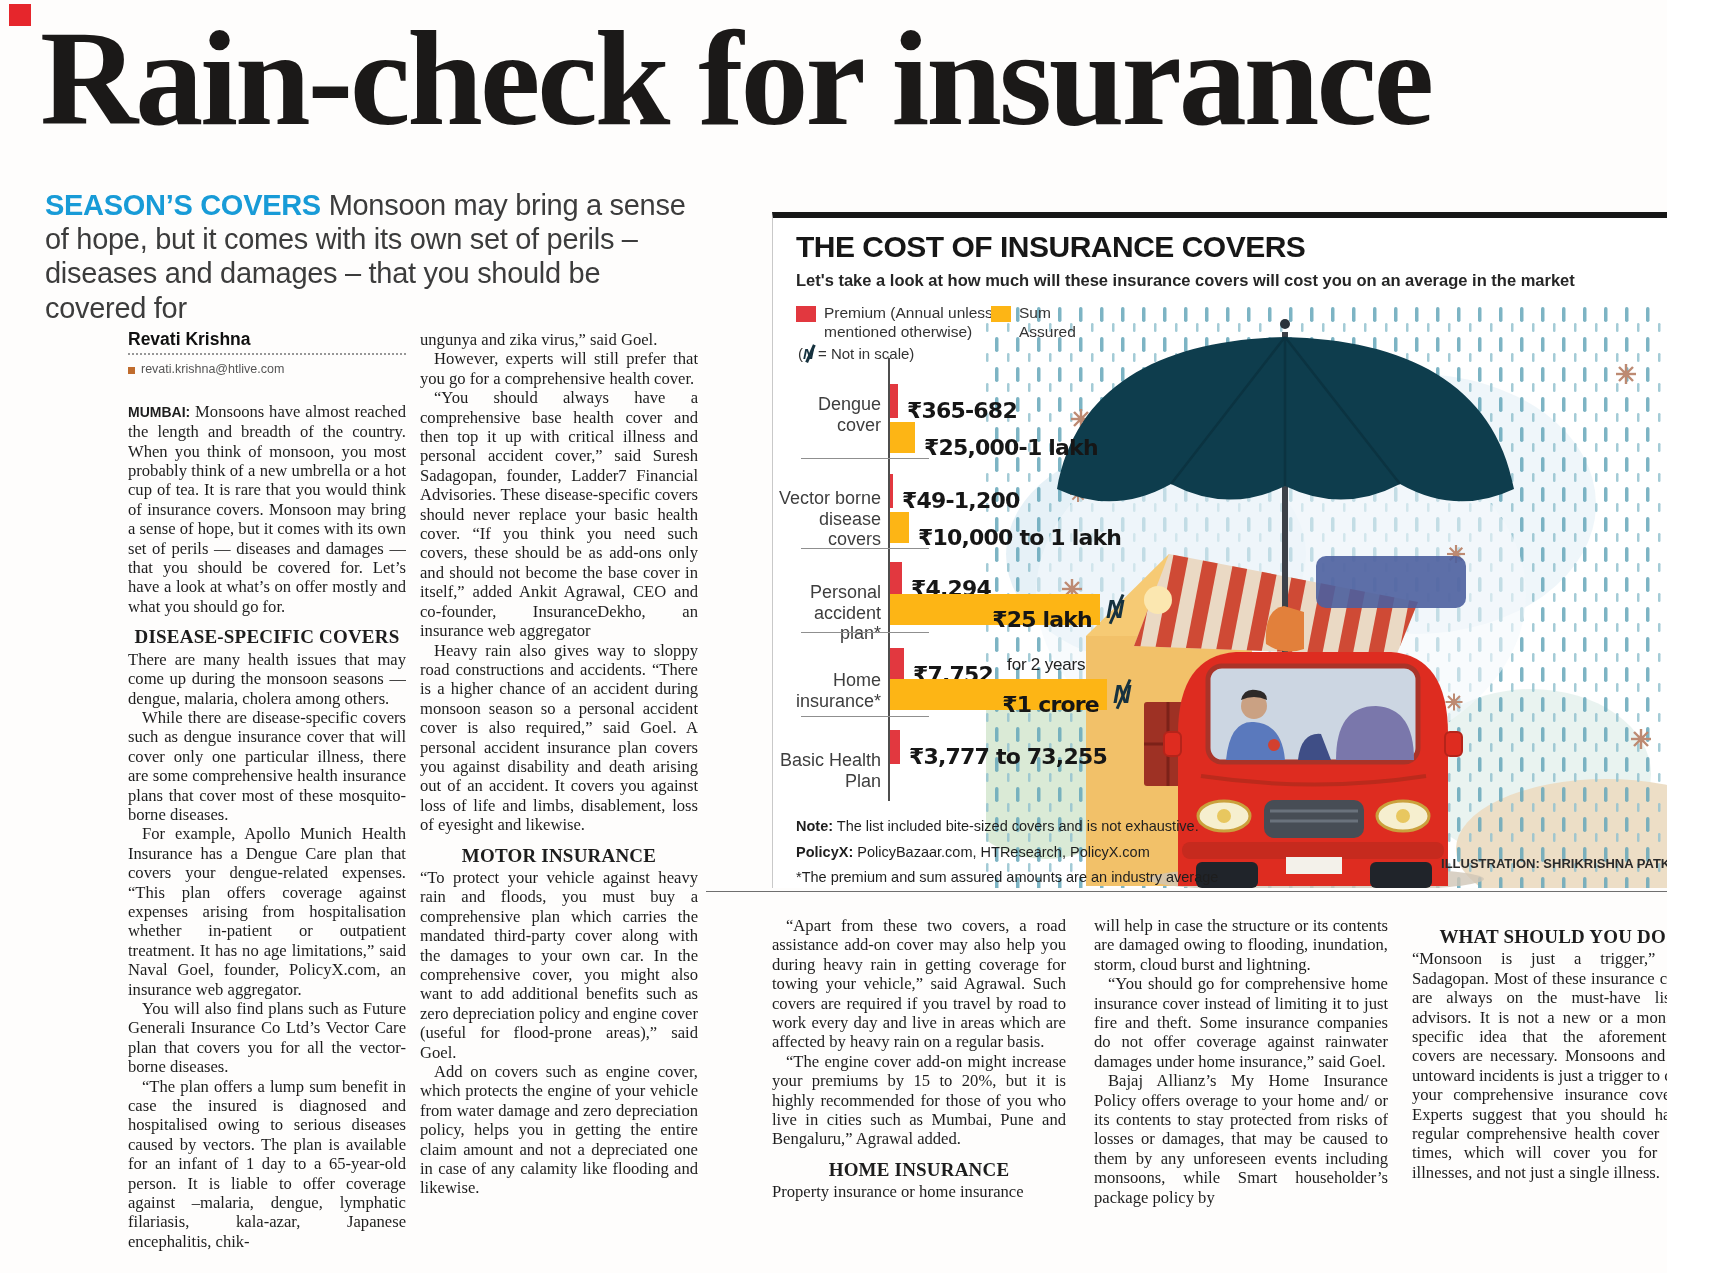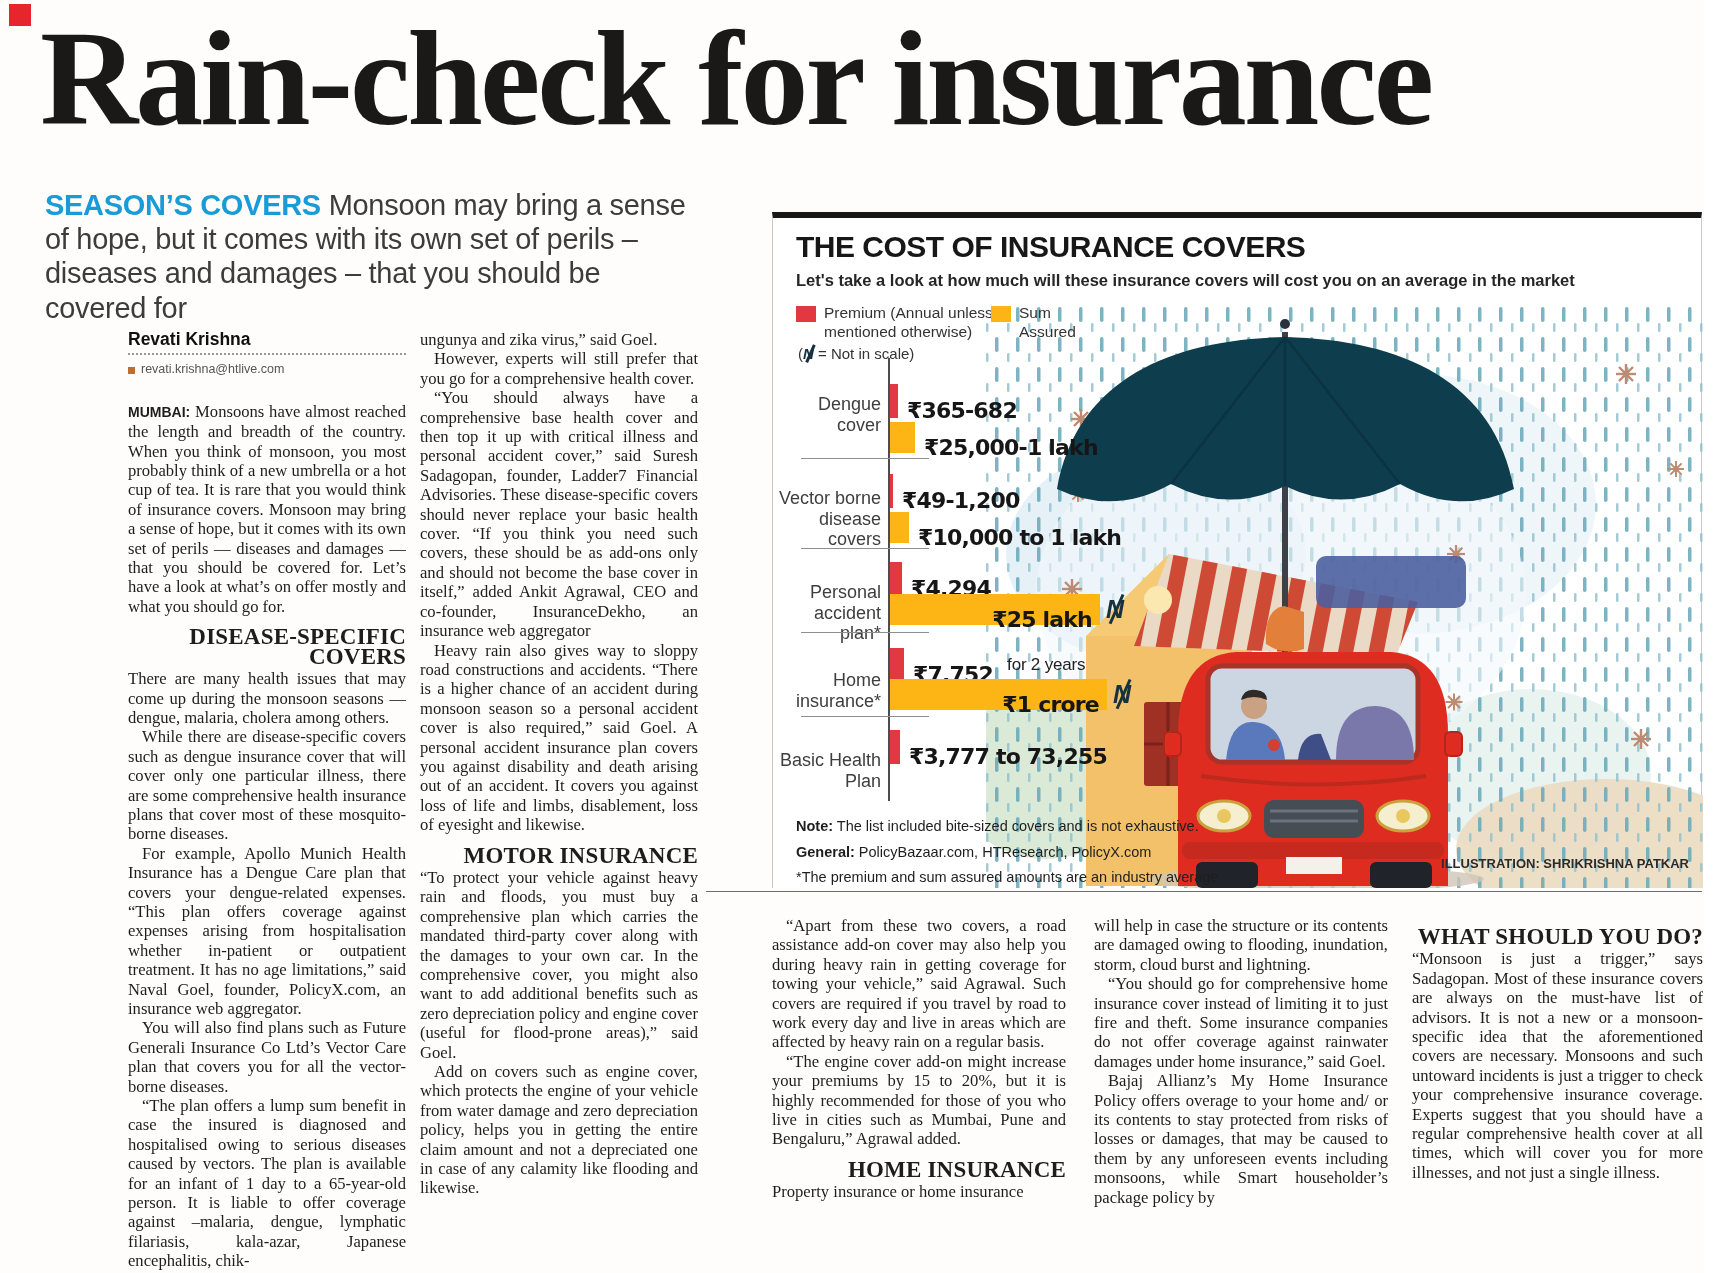--- a/index.html
+++ b/index.html
@@ -1,39 +1,39 @@
 <!DOCTYPE html>
 <html><head>
 <meta charset="utf-8">
 <style>
   html,body{margin:0;padding:0;background:#ffffff;}
   .page{position:relative;width:1667px;height:1273px;background:#fefdfc;overflow:hidden;
-        font-family:"Liberation Sans",sans-serif;color:#1d1d1d;padding-left:37px;}
+        font-family:"Liberation Sans",sans-serif;color:#1d1d1d;}
   .corner-mark{position:absolute;left:9px;top:4px;width:22px;height:22px;background:#e6262c;}
   .headline{position:absolute;left:40px;top:6px;width:1675px;margin:0;
         font-family:"Liberation Serif","DejaVu Serif",serif;font-weight:700;font-size:136px;
         line-height:1.06;letter-spacing:-3px;color:#1b1918;white-space:nowrap;}
   .standfirst{position:absolute;left:45px;top:188px;width:656px;margin:0;
         font-size:29px;line-height:1.18;letter-spacing:-0.3px;color:#3c3c3c;}
   .kicker{color:#189bd7;font-weight:700;}
 
   
   .col{position:absolute;font-family:"Liberation Serif","DejaVu Serif",serif;font-size:16.6px;
        line-height:19.4px;color:#1d1d1d;text-align:justify;overflow:hidden;}
   #col1{left:128px;top:330px;width:278px;height:943px;}
   #col2{left:420px;top:330px;width:278px;height:943px;}
   #bcol1{left:772px;top:916px;width:294px;height:357px;}
   #bcol2{left:1094px;top:916px;width:294px;height:357px;}
   #bcol3{left:1412px;top:916px;width:291px;height:357px;}
   .col p{margin:0;}
   .para{text-indent:14px;}
   .para.first{text-indent:0;}
   .lead-in{font-family:"Liberation Sans",sans-serif;font-weight:700;font-size:14px;}
-  .body-head{font-family:"Liberation Serif","DejaVu Serif",serif;font-weight:700;font-size:23px;
-       letter-spacing:0.2px;margin:11px 0 3px;text-align:right;}
+  .body-head{font-family:"Liberation Serif","DejaVu Serif",serif;font-weight:700;font-size:19px;
+       letter-spacing:0.2px;margin:11px 0 3px;text-align:center;}
   .byline{font-family:"Liberation Sans",sans-serif;margin-bottom:22px;}
   .byline-top{border-bottom:2px dotted #979797;padding-bottom:4px;}
   .byline .name{font-weight:700;font-size:17.5px;color:#101010;}
   .email-row{display:flex;align-items:center;gap:6px;margin-top:5px;font-size:12.5px;color:#555;}
   .bullet{width:7px;height:7px;background:#c06c2d;flex:none;}
 
   
   #infographic{position:absolute;left:772px;top:212px;width:930px;height:676px;background:#ffffff;
        box-sizing:border-box;border-left:1px solid #c9c9c9;border-right:1px solid #c9c9c9;
        border-top:6px solid #171717;}
@@ -294,21 +294,21 @@
       <div class="sep sep4"></div>
 
       <div class="cat cat4">Basic Health Plan</div>
       <div class="bar-row rrow4">
         <div class="bar red" style="width: 10px; background: rgb(226, 56, 63);"></div>
         <span class="blabel">₹3,777 to 73,255</span>
       </div>
     </div>
 
     <div class="ig-note" id="note-line"><b>Note:</b><span> The list included bite-sized covers and is not exhaustive.</span></div>
-    <div class="ig-note" id="source-line"><b>General:</b><span> PolicyBazaar.com, HTResearch, PolicyX.com</span></div>
+    <div class="ig-note" id="source-line"><b>PolicyX:</b><span> PolicyBazaar.com, HTResearch, PolicyX.com</span></div>
     <div class="ig-note" id="foot-line">*The premium and sum assured amounts are an industry average</div>
     <div class="credit">ILLUSTRATION: SHRIKRISHNA PATKAR</div>
   </div>
 
   <div class="section-rule"></div>
 
   <div class="col" id="bcol1">
     <p class="para">“Apart from these two covers, a road assistance add-on cover may also help you during heavy rain in getting coverage for towing your vehicle,” said Agrawal. Such covers are required if you travel by road to work every day and live in areas which are affected by heavy rain on a regular basis.</p>
     <p class="para">“The engine cover add-on might increase your premiums by 15 to 20%, but it is highly recommended for those of you who live in cities such as Mumbai, Pune and Bengaluru,” Agrawal added.</p>
     <h3 class="body-head">HOME INSURANCE</h3>

